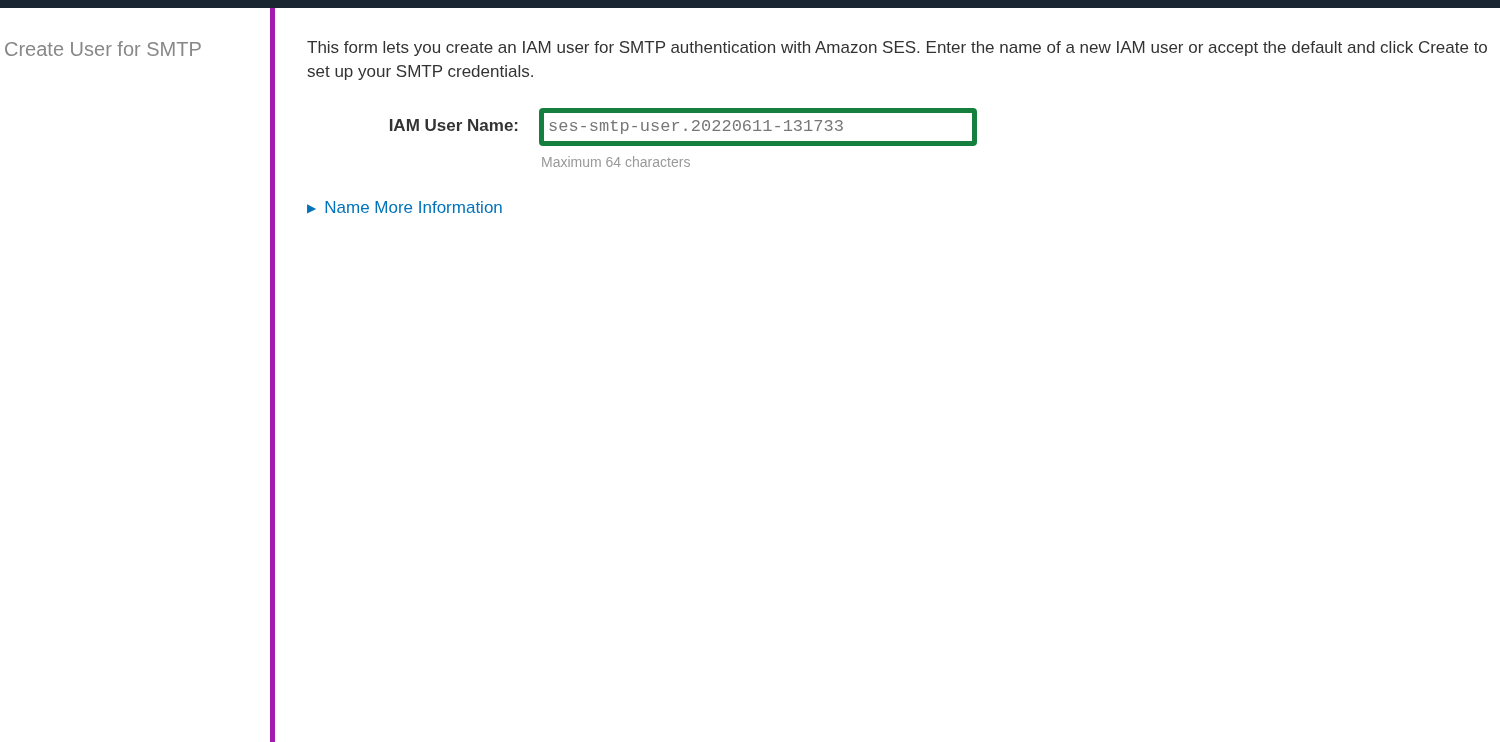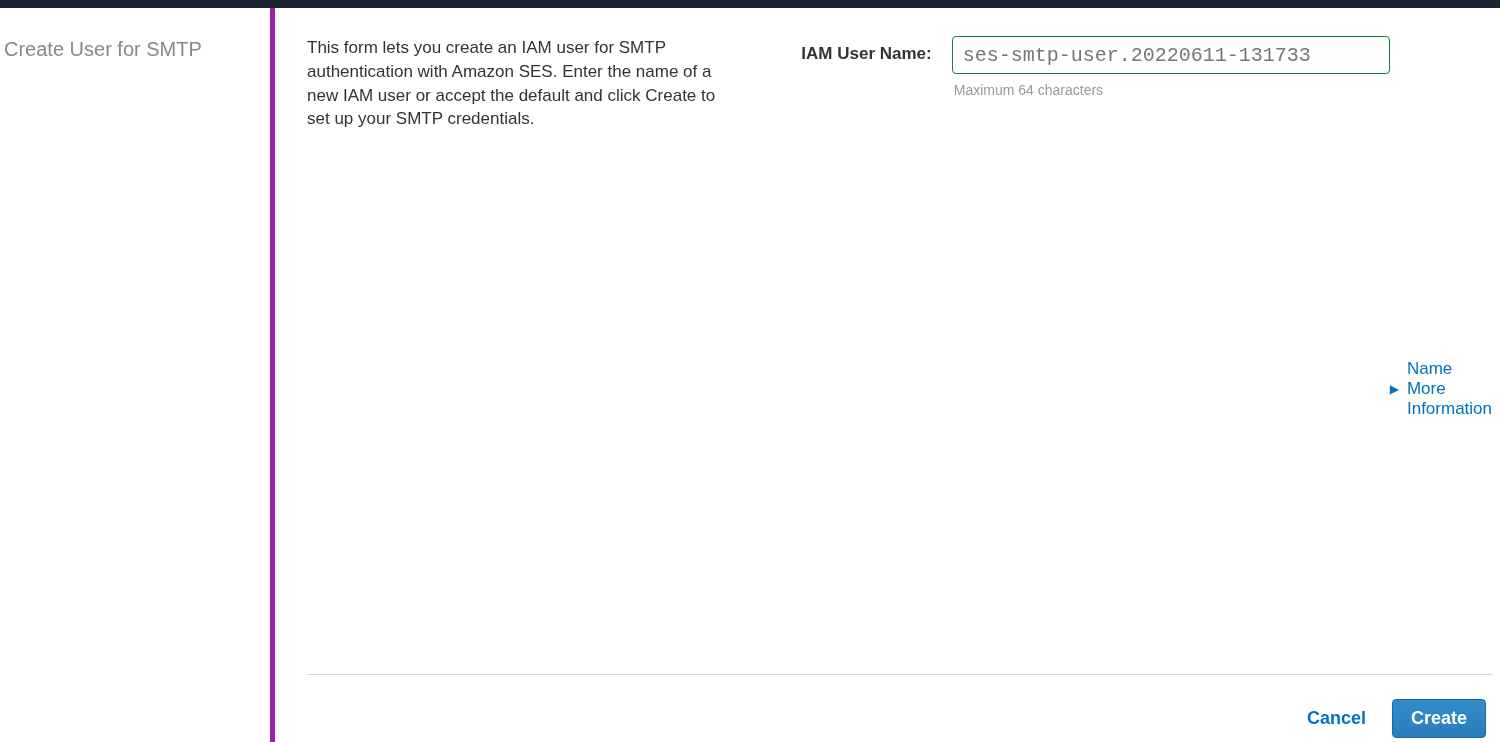--- a/index.html
+++ b/index.html
@@ -32,21 +32,21 @@
     }
     .page-title {
       font-size: 20px;
       font-weight: 400;
       color: #888;
     }
     .main {
       flex: 1;
       padding: 28px 8px 0 32px;
       display: flex;
-      flex-direction: row;
+      flex-direction: column;
       position: relative;
     }
     .description {
       font-size: 17px;
       color: #333;
       line-height: 1.4;
       margin-bottom: 24px;
     }
     .form-row {
       display: flex;
@@ -65,25 +65,25 @@
       color: #333;
       padding-left: 23px;
     }
     .form-input-col {
       display: flex;
       flex-direction: column;
     }
     .text-input {
       width: 438px;
       height: 38px;
-      padding: 6px 10px;
-      font-size: 20px;
+      padding: 6px 4px;
+      font-size: 17px;
       font-family: "Courier New", Courier, monospace;
       color: #777;
-      border: 1px solid #15803d;
+      border: 5px solid #15803d;
       border-radius: 4px;
       background: #fff;
     }
     .input-hint {
       font-size: 14px;
       color: #999;
       margin-top: 8px;
       margin-left: 2px;
     }
     .show-more {
@@ -159,21 +159,14 @@
         <input type="text" class="text-input" value="ses-smtp-user.20220611-131733" style="">
         <span class="input-hint">Maximum 64 characters</span>
       </div>
     </div>
 
     <div class="show-more">
       <span class="tri">▶</span>
       <span>Name More Information</span>
     </div>
 
-    <div class="footer">
-      <hr class="footer-rule">
-      <div class="button-row">
-        <button class="btn-cancel">Cancel</button>
-        <button class="btn-create">Create</button>
-      </div>
-    </div>
   </main>
 </div>
 
 </body></html>

